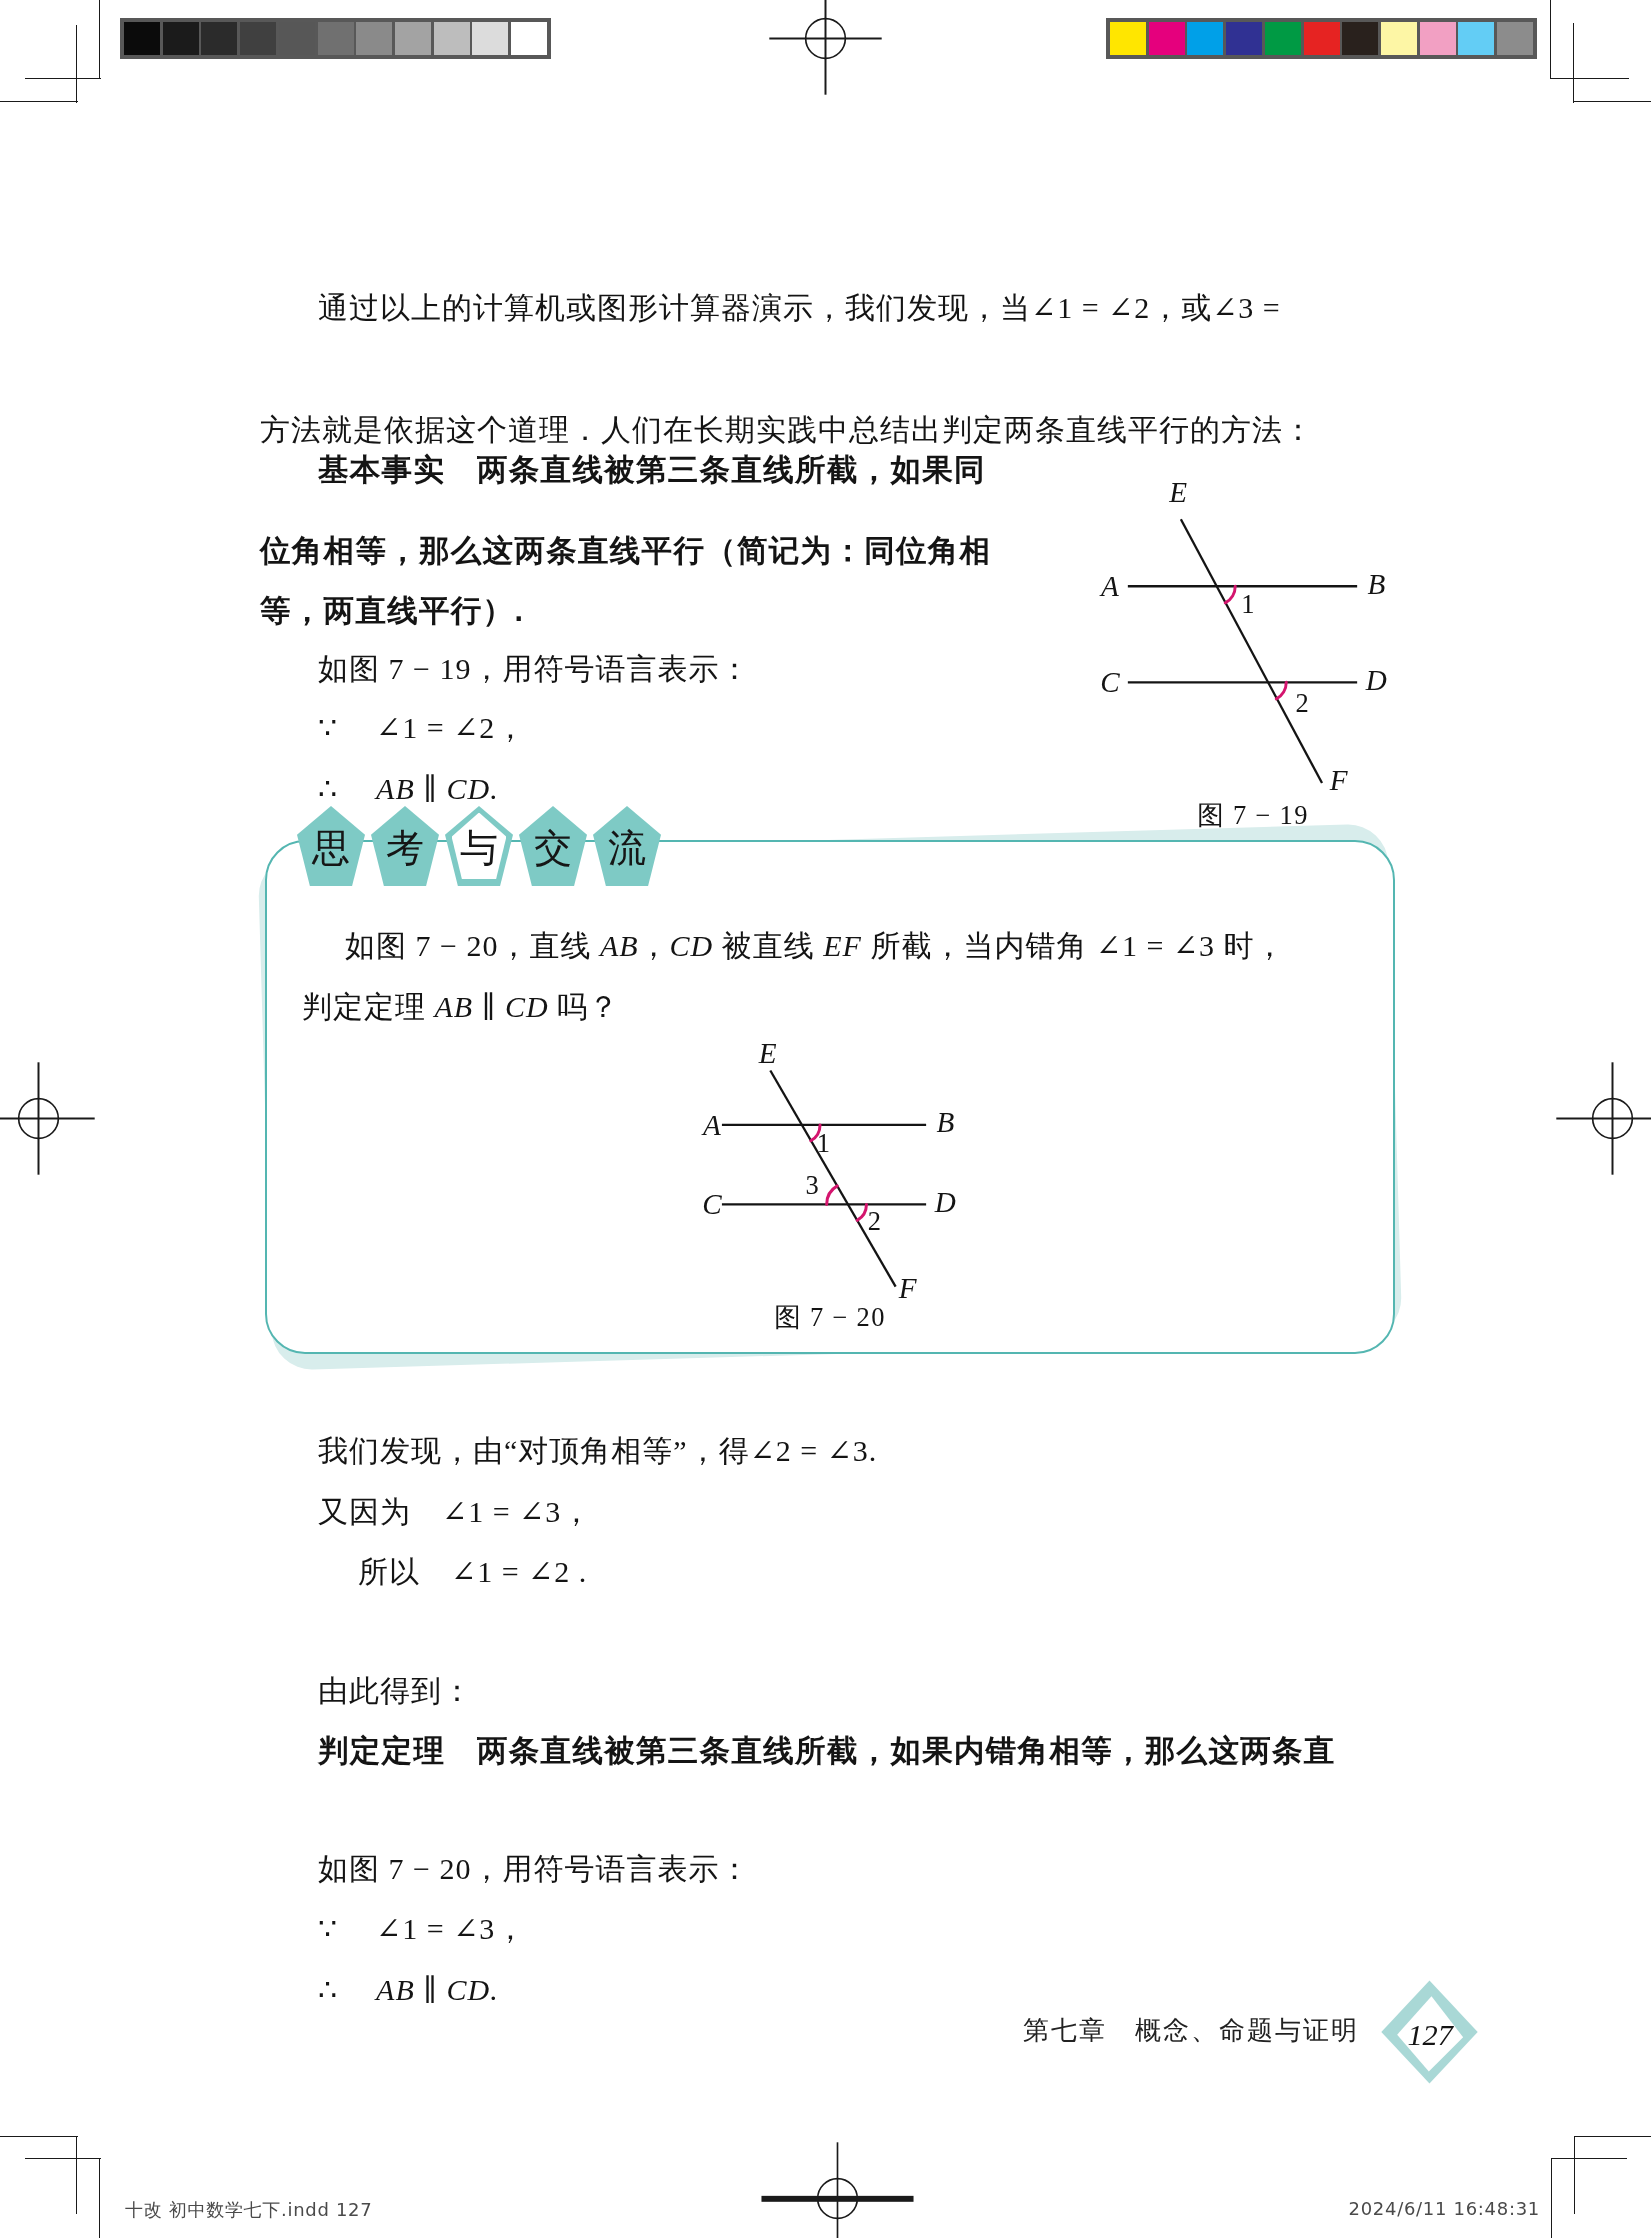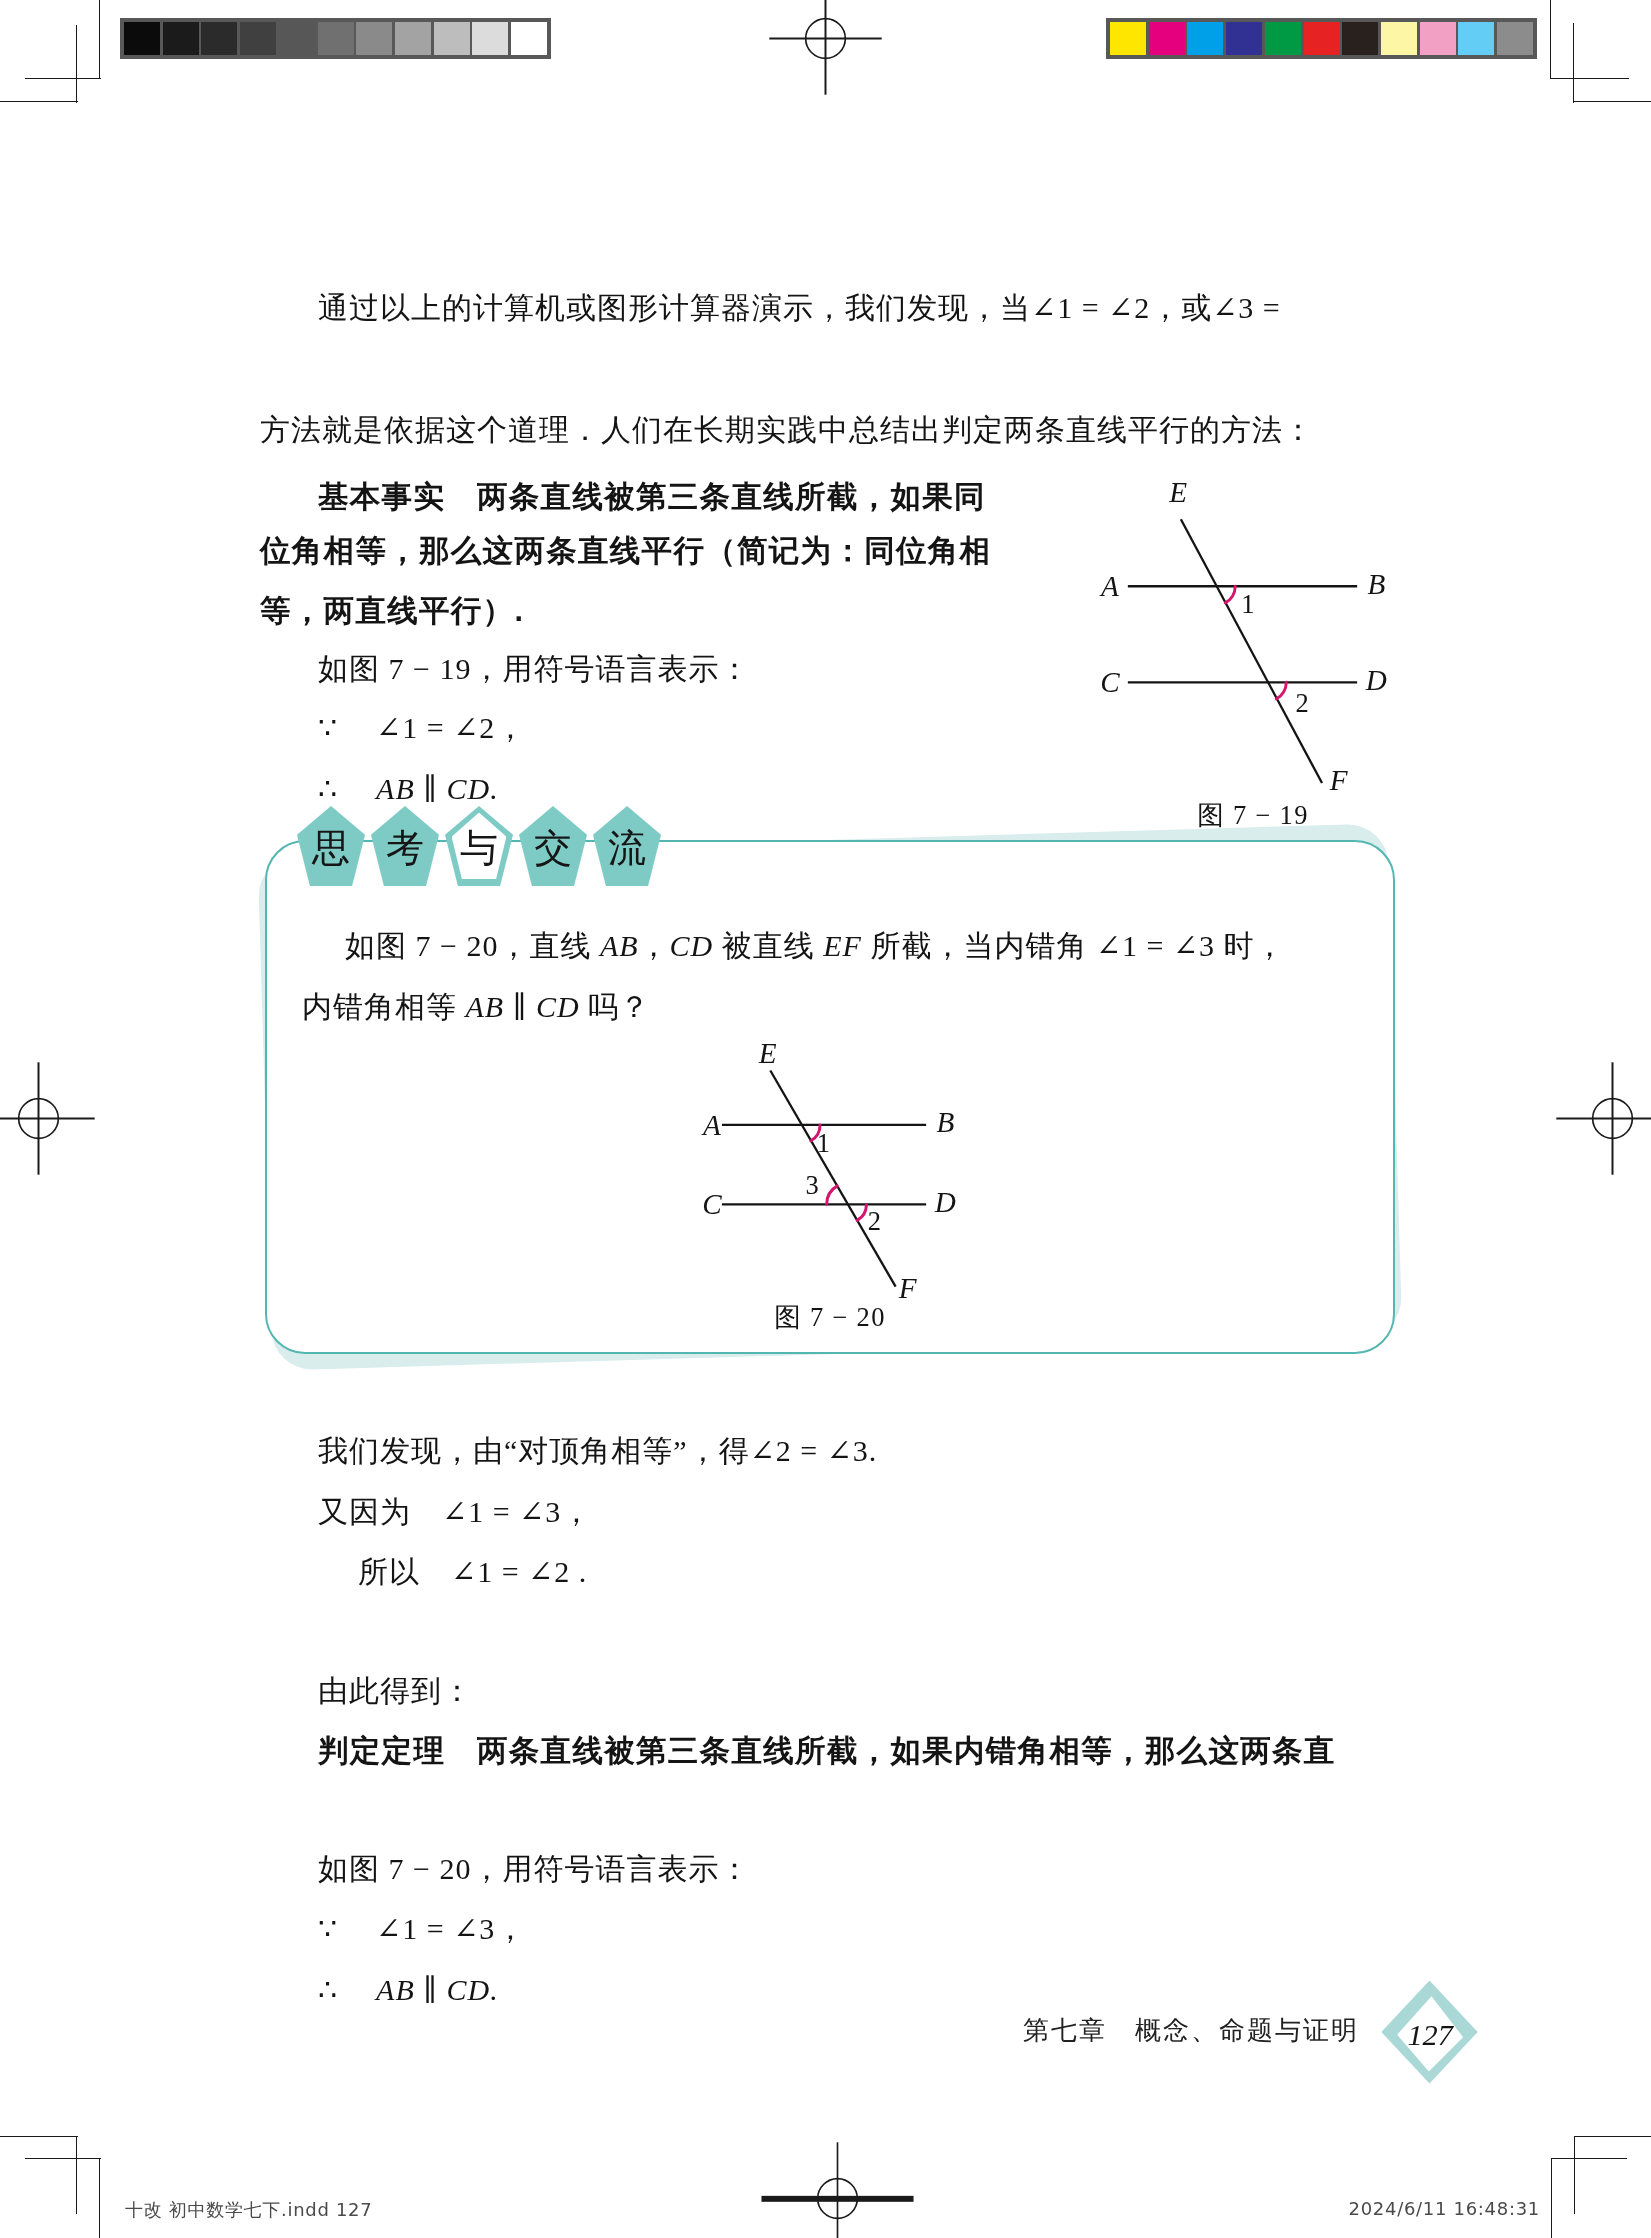--- a/index.html
+++ b/index.html
@@ -126,21 +126,21 @@
     <div class="cell" style="background: rgb(41, 33, 29);"></div>
     <div class="cell" style="background: rgb(253, 246, 165);"></div>
     <div class="cell" style="background: rgb(242, 160, 195);"></div>
     <div class="cell" style="background: rgb(99, 205, 245);"></div>
     <div class="cell" style="background: rgb(140, 140, 140);"></div>
   </div>
 
   <div class="line" style="left:318px;top:288px">通过以上的计算机或图形计算器演示，我们发现，当∠1 = ∠2，或∠3 =</div>
   <div class="line" style="left:260px;top:410px">方法就是依据这个道理．人们在长期实践中总结出判定两条直线平行的方法：</div>
 
-  <div class="line bold-sans" style="left:318px;top:476px">基本事实　两条直线被第三条直线所截，如果同</div>
+  <div class="line bold-sans" style="left:318px;top:449px">基本事实　两条直线被第三条直线所截，如果同</div>
   <div class="line bold-sans" style="left:260px;top:530px">位角相等，那么这两条直线平行（简记为：同位角相</div>
   <div class="line bold-sans" style="left:260px;top:590px">等，两直线平行）.</div>
 
   <div class="line" style="left:318px;top:649px">如图 7 − 19，用符号语言表示：</div>
   <div class="line" style="left:318px;top:708px">
     <span class="sym">∵</span><span>∠1 = ∠2，</span>
   </div>
   <div class="line" style="left:318px;top:769px">
     <span class="sym">∴</span><span><span class="seg-it">AB ∥ CD.</span></span>
   </div>
@@ -184,21 +184,21 @@
         <div class="badge-ch">交</div>
       </div>
       <div class="badge">
         <div class="badge-shape" style="background: rgb(126, 202, 197);"></div>
         <div class="badge-ch">流</div>
       </div>
     </div>
   </div>
 
   <div class="line" style="left:345px;top:926px"><span>如图 7 − 20，直线 </span><span class="seg-it">AB</span><span>，</span><span class="seg-it">CD</span><span> 被直线 </span><span class="seg-it">EF</span><span> 所截，当内错角 ∠1 = ∠3 时，</span></div>
-  <div class="line" style="left:302px;top:987px"><span>内错角相等 </span><span class="seg-it">AB ∥ CD</span><span> 吗？</span></div>
+  <div class="line" style="left:302px;top:987px"><span>判定定理 </span><span class="seg-it">AB ∥ CD</span><span> 吗？</span></div>
 
   <svg class="figsvg" style="left:649px;top:1024px" width="358" height="282" viewBox="0 0 540 425">
     <line class="geo" x1="183" y1="70" x2="372" y2="396"></line>
     <line class="geo" x1="110" y1="152" x2="418" y2="152"></line>
     <line class="geo" x1="110" y1="272" x2="418" y2="272"></line>
     <path class="arc" d="M 258 152 A 28 28 0 0 1 244 176" stroke="#d4156e"></path>
     <path class="arc" d="M 268 272 A 32 32 0 0 1 284 244" stroke="#d4156e"></path>
     <path class="arc" d="M 328 272 A 28 28 0 0 1 314 296" stroke="#d4156e"></path>
     <text class="lab" x="179" y="58" text-anchor="middle">E</text>
     <text class="lab" x="95" y="167" text-anchor="middle">A</text>

